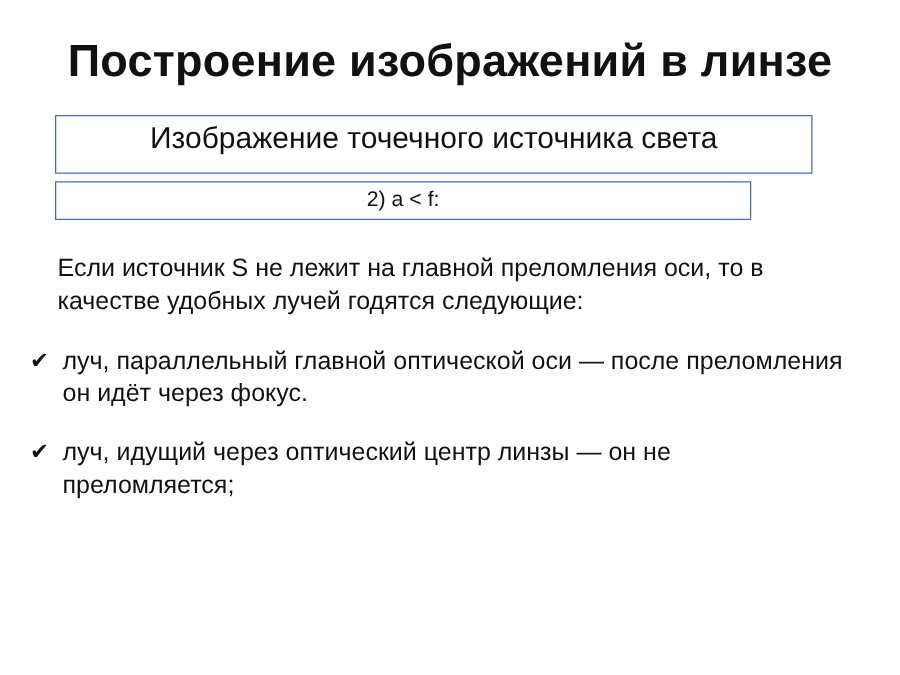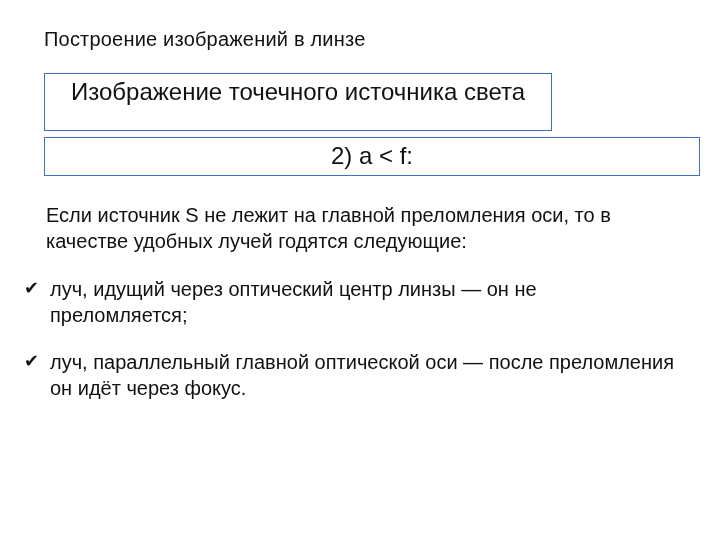--- a/index.html
+++ b/index.html
@@ -5,43 +5,43 @@
   html,body{margin:0;padding:0}
   body{
     width:720px;height:540px;
     background:#fff;
     font-family:Arial,"Helvetica Neue",Helvetica,sans-serif;
     color:#111;
     box-sizing:border-box;
     padding:28px 44px 0 44px;
   }
   .title{
-    font-size:20px;
-    text-align:left;
+    font-size:36px;
+    text-align:center;
     margin:0 0 22px 0;
-    font-weight:400;
+    font-weight:700;
     letter-spacing:0.2px;
   }
   .box{
     border:1px solid #3f6fbf;
     box-sizing:border-box;
     background:#fff;
     text-align:center;
   }
   .box1{
-    width:508px;
+    width:606px;
     margin:0 0 6px 0;
-    padding:4px 6px 24px 6px;
+    padding:4px 6px 13px 6px;
     font-size:24px;
   }
   .box2{
-    width:656px;
+    width:557px;
     margin:0 0 26px 0;
     padding:4px 6px 5px 6px;
-    font-size:24px;
+    font-size:17px;
   }
   .lead{
     font-size:20px;
     line-height:1.3;
     margin:0 0 22px 2px;
     max-width:620px;
   }
   ul.bullets{
     list-style:none;
     padding:0;margin:0;
@@ -66,15 +66,15 @@
 <body>
 
 <h1 class="title">Построение изображений в линзе</h1>
 
 <div class="box box1">Изображение точечного источника света</div>
 <div class="box box2">2)   a &lt; f:</div>
 
 <p class="lead">Если источник S не лежит на главной преломления оси, то в качестве удобных лучей годятся следующие:</p>
 
 <ul class="bullets">
+  <li>луч, параллельный главной оптической оси — после преломления он идёт через фокус.</li>
   <li>луч, идущий через оптический центр линзы — он не преломляется;</li>
-  <li>луч, параллельный главной оптической оси — после преломления он идёт через фокус.</li>
 </ul>
 
 </body></html>

